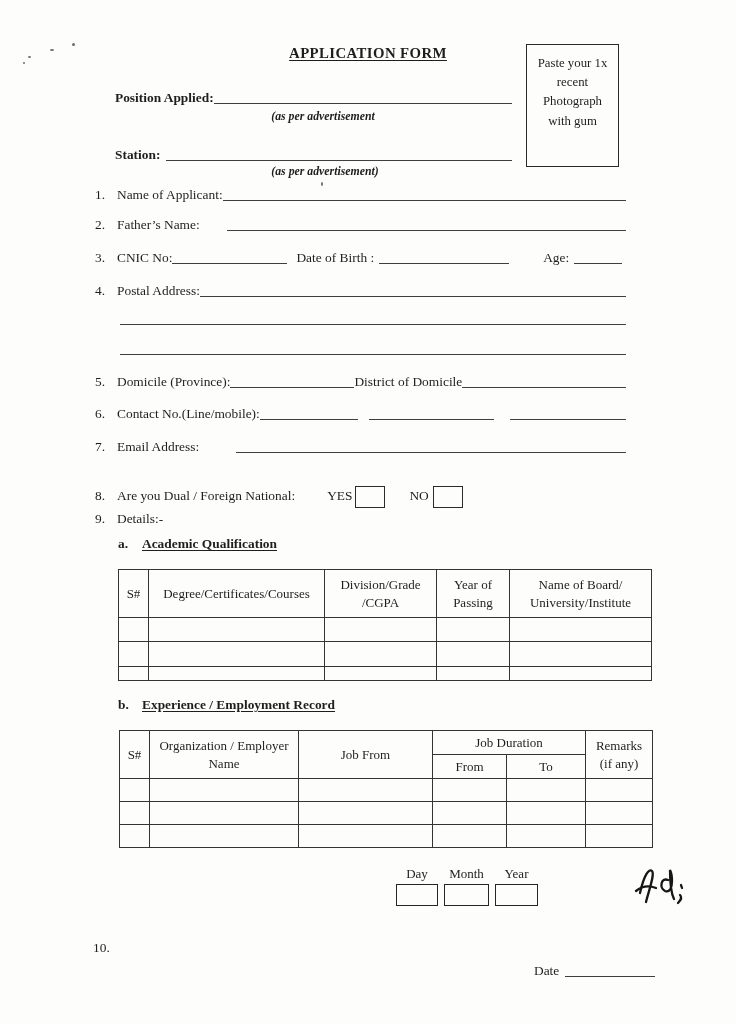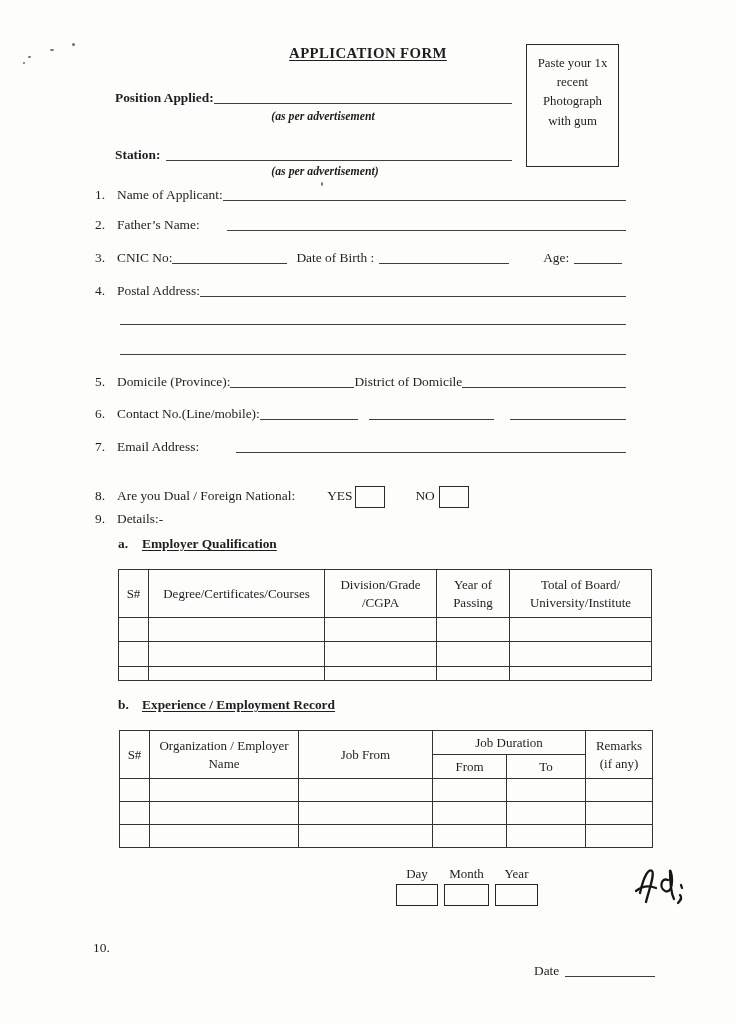--- a/index.html
+++ b/index.html
@@ -160,49 +160,49 @@
     <span class="num">7.</span>
     <span>Email Address:</span>
     <span class="ln fill" style="margin-left:37px;"></span>
   </div>
 
   <div class="row item" id="r8">
     <span class="num">8.</span>
     <span>Are you Dual / Foreign National:</span>
     <span style="margin-left:32px;">YES</span>
     <span class="cb" style="margin-left:3px;"></span>
-    <span style="margin-left:30px;">NO</span>
+    <span style="margin-left:24px;">NO</span>
     <span class="cb" style="margin-left:4px;"></span>
   </div>
 
   <div class="row item" id="r9">
     <span class="num">9.</span>
     <span>Details:-</span>
   </div>
 
   <div class="row sec-head" id="sec-a">
     <span class="snum">a.</span>
-    <span class="stitle">Employer Qualification</span>
+    <span class="stitle">Academic Qualification</span>
   </div>
 
   <table class="tbl" id="tbl-a">
     <colgroup>
       <col style="width:30px;">
         <col style="width:176px;">
         <col style="width:112px;">
         <col style="width:73px;">
         <col style="width:142px;">
     </colgroup>
     <thead>
       <tr>
         <th>S#</th>
         <th>Degree/Certificates/Courses</th>
         <th>Division/Grade /CGPA</th>
         <th>Year of Passing</th>
-        <th>Total of Board/ University/Institute</th>
+        <th>Name of Board/ University/Institute</th>
       </tr>
     </thead>
     <tbody>
       <tr class="ra1">
           <td></td>
           <td></td>
           <td></td>
           <td></td>
           <td></td>
         </tr>

